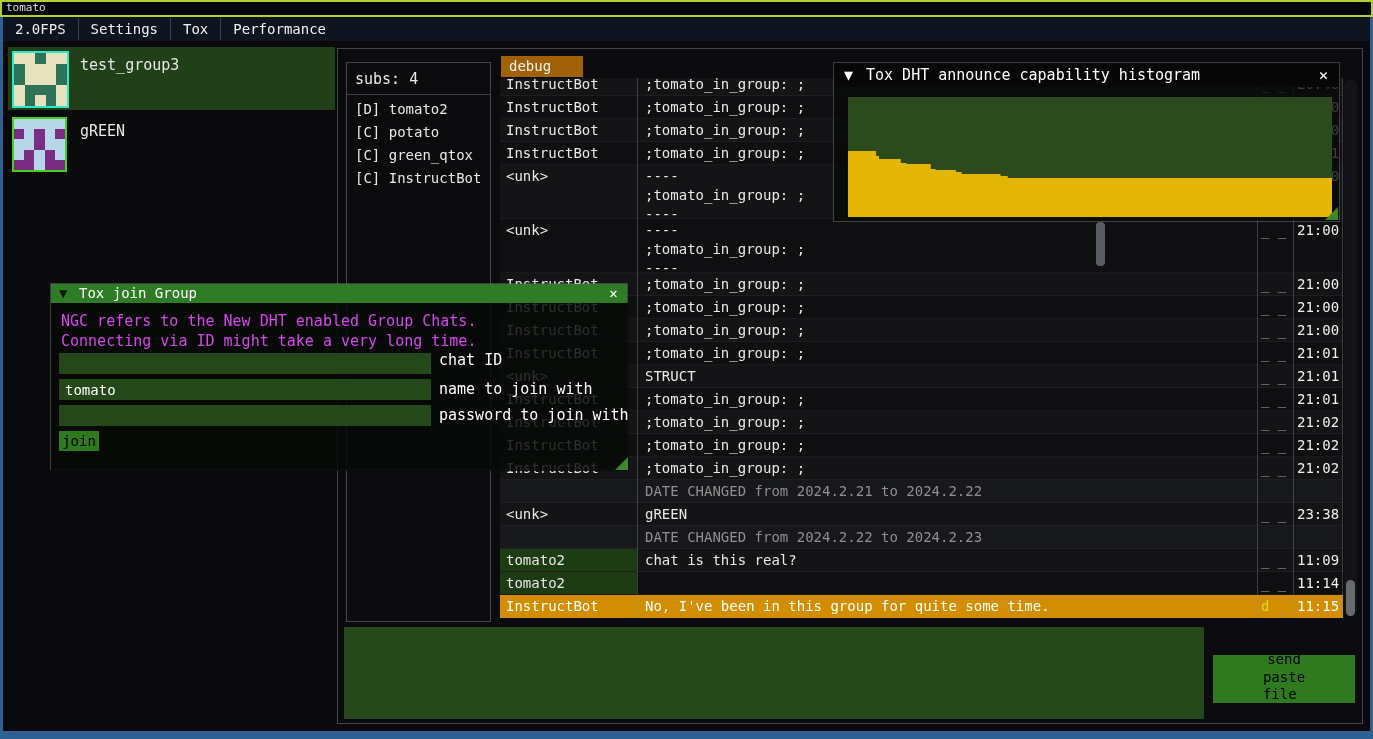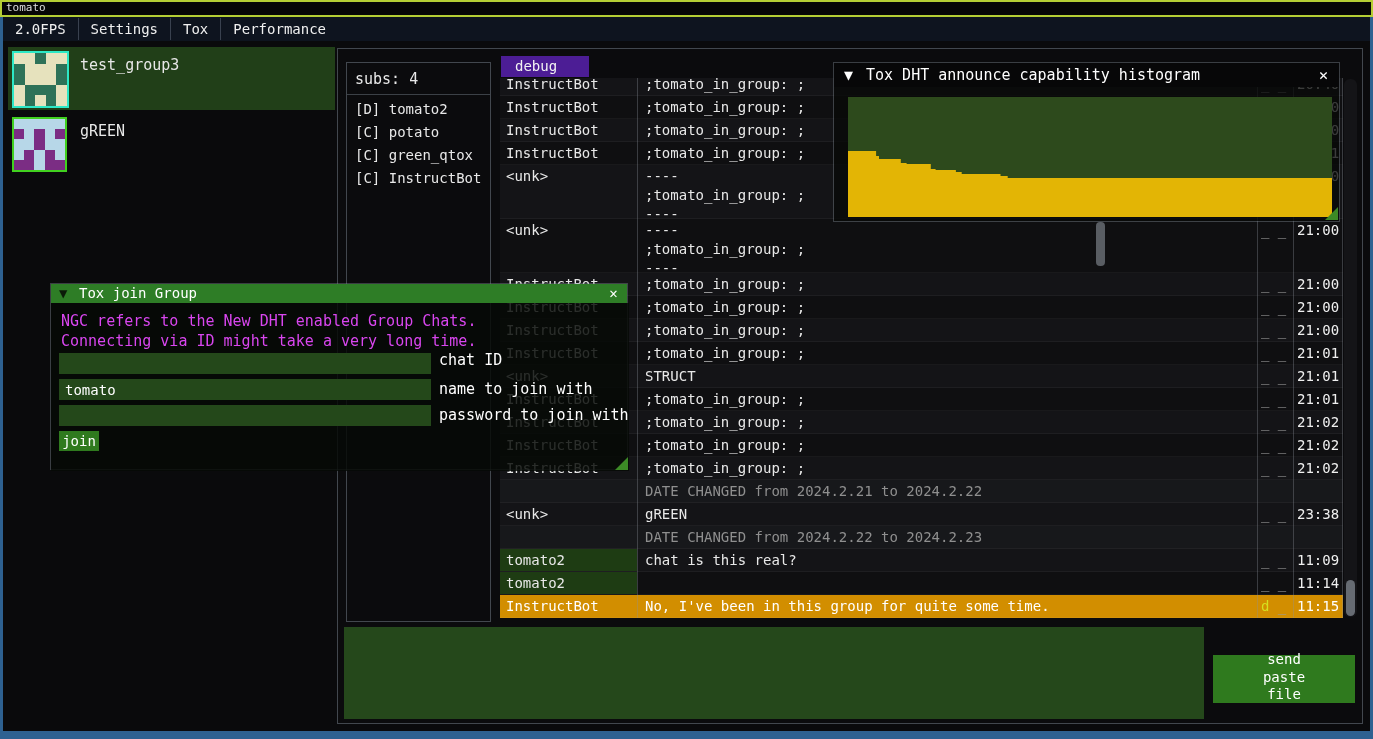--- a/index.html
+++ b/index.html
@@ -19,21 +19,21 @@
   .avatar{display:grid;grid-template-columns:repeat(5,1fr);grid-template-rows:repeat(5,1fr);
           border:2px solid #fff;box-sizing:border-box}
   .group-label{position:absolute;left:72px;top:9px;font-size:15px}
   
   .panel{border:1px solid #42474e;box-sizing:border-box;background:#0b0b0d}
   
   .subs-title{padding:7px 0 4px 8px;font-size:15px}
   .subs-sep{height:1px;background:#3c4147;margin:2px 0 3px 0}
   .sub-item{line-height:23px;padding-left:8px;white-space:pre}
   
-  .tab{background:#4c1d95;color:#f2f2f2;height:21px;line-height:21px;padding:0 32px 0 14px}
+  .tab{background:#a16207;color:#f2f2f2;height:21px;line-height:21px;padding:0 32px 0 8px}
   #chat-table{left:162px;top:29px;width:843px;height:540px;overflow:hidden;background:#0c0c0e}
   .row{position:relative;width:843px;height:23px;border-bottom:1px solid rgba(255,255,255,0.045);box-sizing:border-box}
   #chat-rows .row:first-child{margin-top:-5px}
   .row.a{background:#141417}
   .row.b{background:#0f0f11}
   .row.date{background:#17181b;color:#8f8f8f}
   .row.hl{background:#d28e00;color:#ffffff}
   .row .sender{position:absolute;left:0;top:0;width:137px;height:100%;padding:2px 0 0 6px;
                box-sizing:border-box;line-height:19px;overflow:hidden}
   .row .sender.self{background:#1e3c13}
@@ -43,22 +43,22 @@
   .row .time{position:absolute;left:797px;top:2px;width:45px;line-height:19px;color:#f0f0f0}
   .row.hl .time{color:#fff}
   .col-sep{position:absolute;top:0;width:1px;height:540px;background:rgba(140,146,156,0.35)}
   .mini-scroll{position:absolute;left:596px;top:3px;width:9px;height:44px;background:#595d63;border-radius:4px}
   
   .sb-track{background:#141417;border-radius:6px}
   .sb-handle{background:#666b72;border-radius:5px}
   
   .composer{background:#25481b;border:none;color:#fff;font-family:"DejaVu Sans Mono",monospace;
             font-size:14px;resize:none;outline:none;box-sizing:border-box;padding:4px}
-  .btn{background:#2f7a1e;color:#ffffff;display:flex;align-items:center;justify-content:center;
-       text-align:center;white-space:pre-line;line-height:17px;cursor:default}
+  .btn{background:#2f7a1e;color:#000000;display:flex;align-items:center;justify-content:center;
+       text-align:left;white-space:pre-line;line-height:17px;cursor:default}
   
   .float-win{border:1px solid rgba(130,140,150,0.4);box-sizing:border-box}
   .win-title{height:19px;line-height:19px;font-size:14px;position:relative}
   .close-x{position:absolute;top:0;width:19px;text-align:center;cursor:default;color:#fff}
   .grip{position:absolute;right:1px;bottom:1px;width:0;height:0;
         border-bottom:13px solid #3c8a26;border-left:13px solid transparent}
   .field{background:#24481a;border:none;color:#fff;font-family:"DejaVu Sans Mono",monospace;
          font-size:14px;outline:none;box-sizing:border-box;padding:0 6px}
   .dlg-label{position:absolute;font-size:15px;color:#fff;line-height:21px}
   .dlg-desc{position:absolute;color:#d946ef;font-size:15px}

